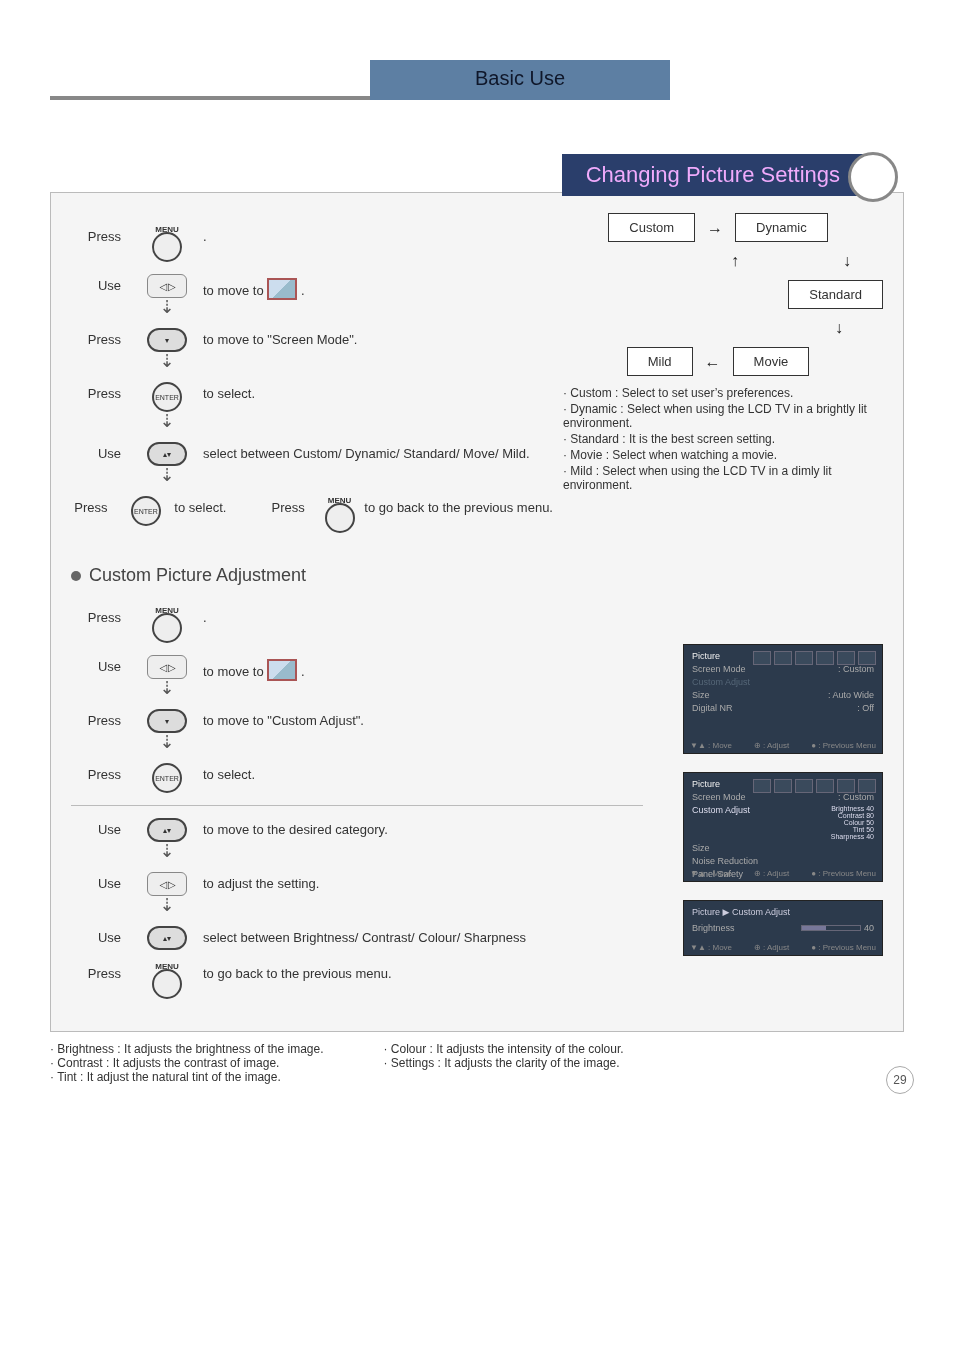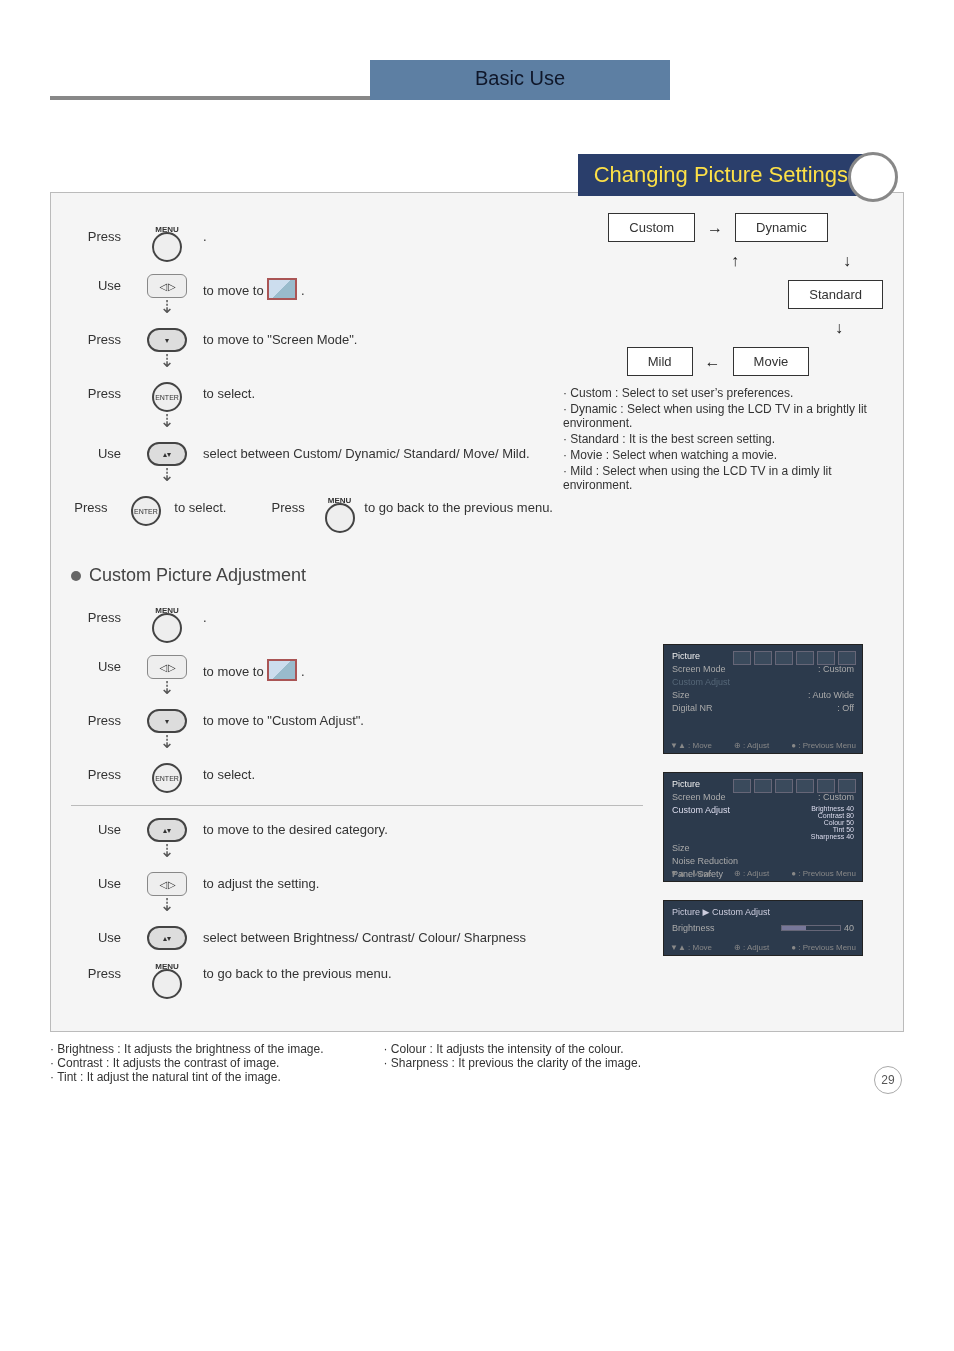--- a/index.html
+++ b/index.html
@@ -2,21 +2,21 @@
 <html><head>
 <meta charset="utf-8">
 <style>
   * { box-sizing: border-box; margin: 0; padding: 0; }
   body { font-family: Arial, sans-serif; background: #fff; width: 954px; margin: 0 auto; font-size: 13px; color: #333; }
   .page { padding: 40px 50px 20px 50px; position: relative; }
   .basic-use-bar { position: relative; height: 64px; margin: 20px 0 30px 0; }
   .basic-use-bar .tab { position:absolute; left:320px; top:0; width:300px; height:36px; background:#5d7fa3; color:#0f172a; font-size:20px; text-align:center; line-height:36px; }
   .basic-use-bar .notch-left { position:absolute; left:0; top:36px; width:320px; height:4px; background:#888; }
   .basic-use-bar .notch-mid { position:absolute; left:320px; top:36px; width:300px; height:4px; background:#5d7fa3; }
-  .changing-banner { background:#2a3e6b; color:#fde047; font-size:22px; padding:8px 16px; width: fit-content; margin-left:auto; margin-right:40px; position:relative; }
+  .changing-banner { background:#2a3e6b; color:#f0abfc; font-size:22px; padding:8px 24px; width: fit-content; margin-left:auto; margin-right:40px; position:relative; }
   .changing-banner .circle { position:absolute; right:-34px; top:-2px; width:50px; height:50px; border:3px solid #888; border-radius:50%; background:#fff; }
   .panel { border:1px solid #bbb; background:#f5f5f5; padding:20px 20px 20px 20px; margin-top:-4px; }
   .row { display:flex; align-items:flex-start; margin:12px 0;gap:8px; }
   .row .verb { width:60px; text-align:right; padding-right:10px; padding-top:4px; }
   .row .icon { width:56px; display:flex; flex-direction:column; align-items:center; }
   .row .desc { padding-top:4px; flex:0 0 auto; }
   .arrow-down { font-size:18px; color:#555; line-height:1; }
   .btn-circle { width:30px; height:30px; border:2px solid #444; border-radius:50%; background:#eee; display:flex; align-items:center; justify-content:center; font-size:9px; }
   .btn-menu-label { font-size:8px; font-weight:bold; margin-bottom:-2px; }
   .btn-rect { width:40px; height:24px; border:1px solid #888; border-radius:6px; background:#eee; display:flex; align-items:center; justify-content:center; font-size:10px; letter-spacing:-1px; }
@@ -34,21 +34,21 @@
   .tv-thumb .icons span { width:18px; height:14px; background:#3a4a5c; border:1px solid #667; }
   .tv-thumb .line { display:flex; justify-content:space-between; margin:3px 0; }
   .tv-thumb .footer { position:absolute; bottom:3px; left:6px; right:6px; display:flex; justify-content:space-between; font-size:8px; color:#888; }
   .tv-thumb .bar { display:inline-block; width:60px; height:6px; background:#2c3a4c; border:1px solid #667; margin-left:4px; position:relative; }
   .tv-thumb .bar .fill { position:absolute; left:0; top:0; bottom:0; width:40%; background:#779; }
   .custom-mode-head { margin-top:18px; text-align:right; font-size:20px; color:#444; padding-right:40px; }
   .custom-mode-head::before { content:""; display:inline-block; border-left:12px solid #444; border-top:8px solid transparent; border-bottom:8px solid transparent; margin-right:6px; vertical-align:-1px; transform:scaleX(0.5); }
   .defs { display:flex; gap:60px; margin-top:10px; font-size:12px; }
   .defs ul { list-style:none; }
   .defs li::before { content:"· "; }
-  .page-num { position:absolute; bottom:10px; right:52px; width:28px; height:28px; border:1px solid #aaa; border-radius:14px; display:flex; align-items:center; justify-content:center; font-size:12px; color:#555; }
+  .page-num { position:absolute; bottom:10px; right:40px; width:28px; height:28px; border:1px solid #aaa; border-radius:14px; display:flex; align-items:center; justify-content:center; font-size:12px; color:#555; }
   .icon-pic { display:inline-flex; width:30px; height:22px; border:2px solid #a55; background:linear-gradient(135deg,#cde 50%,#9bc 50%); vertical-align:-5px; }
   .sep-line { border-top:1px solid #bbb; margin:10px 0; }
 </style>
 </head>
 <body>
 
 <div class="page">
 
   <div class="basic-use-bar">
     <div class="notch-left"></div>
@@ -236,21 +236,21 @@
         <div class="row">
           <div class="verb">Press</div>
           <div class="icon">
             <div class="btn-menu-label">MENU</div>
             <div class="btn-circle"></div>
           </div>
           <div class="desc">to go back to the previous menu.</div>
         </div>
       </div>
 
-      <div style="width:240px; display:flex; flex-direction:column; gap:18px; align-items:center; padding-top:50px;">
+      <div style="width:240px; display:flex; flex-direction:column; gap:18px; align-items:flex-end; padding-top:50px;">
         <div class="tv-thumb">
           <div class="icons">
               <span></span>
               <span></span>
               <span></span>
               <span></span>
               <span></span>
               <span></span>
             </div>
           <div style="color:#eee; font-size:9px;">Picture</div>
@@ -336,18 +336,18 @@
 
 
   <div class="defs">
     <ul>
       <li>Brightness : It adjusts the brightness of the image.</li>
       <li>Contrast : It adjusts the contrast of image.</li>
       <li>Tint : It adjust the natural tint of the image.</li>
     </ul>
     <ul>
       <li>Colour : It adjusts the intensity of the colour.</li>
-      <li>Sharpness : It previous the clarity of the image.</li>
+      <li>Settings : It adjusts the clarity of the image.</li>
     </ul>
   </div>
 
   <div class="page-num">29</div>
 </div>
 
 </body></html>

